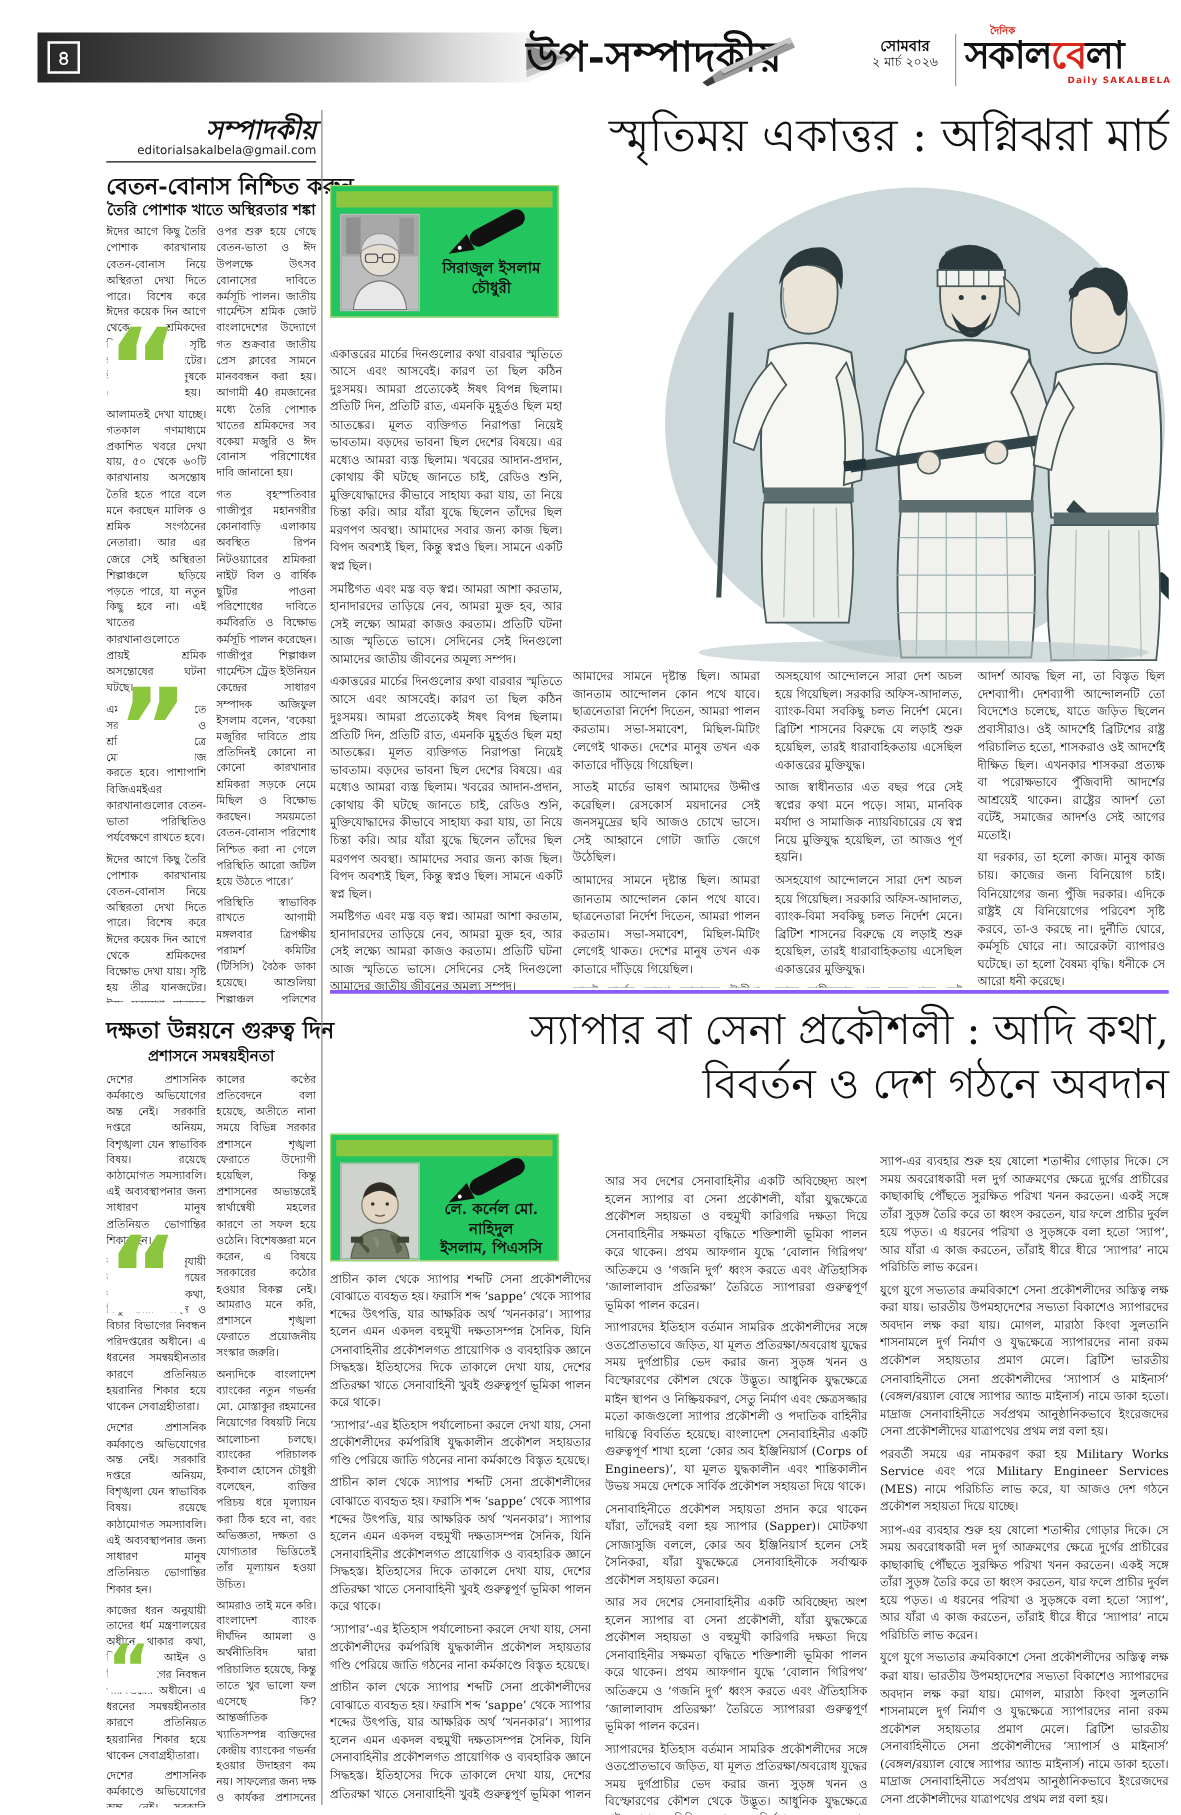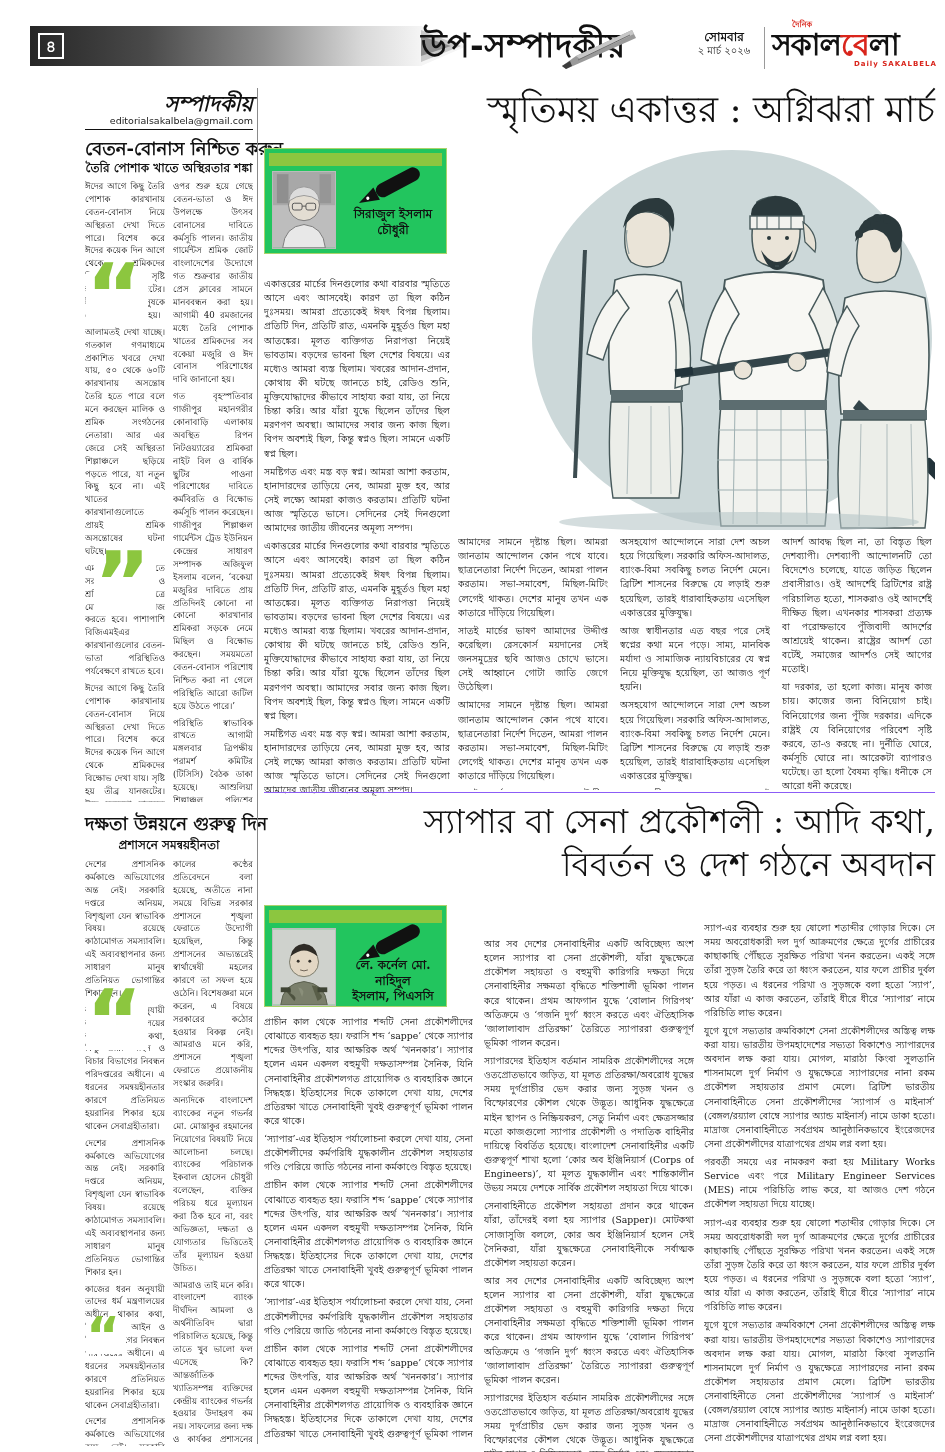--- a/index.html
+++ b/index.html
@@ -47,21 +47,21 @@
   .quote{color:#8cc63f;font-weight:bold;font-family:"DejaVu Sans",sans-serif;background:#fff;
          line-height:.55;letter-spacing:-4px;}
   .q-big{font-size:86px;width:62px;height:52px;}
   .q-small{font-size:52px;width:40px;height:32px;}
 
   
   .v-rule{left:257px;top:88px;width:0;height:1356px;border-left:1px solid #8a8a8a;}
 
   
   .article1{left:264px;top:85px;width:671px;height:707px;}
-  .article2{left:264px;top:792px;width:671px;height:656px;border-top:1px solid #8b5cf6;}
+  .article2{left:264px;top:792px;width:671px;height:656px;border-top:3px solid #8b5cf6;}
   .a-headline{left:0;top:2px;width:100%;text-align:right;font-weight:normal;font-size:36px;line-height:1.3;}
   .a2-headline{font-size:33px;top:8px;}
 
   .byline-box{width:183px;height:106px;border:1px solid #aad36b;background:#22c55e;}
   .bb1{left:0;top:63px;} .bb2{left:0;top:112px;height:102px;}
   .byline-bar{position:absolute;left:4px;top:4px;right:4px;height:13px;background:#8cc63f;}
   .byline-photo{position:absolute;left:7px;top:22px;width:64px;height:78px;border:1px solid #bbb;}
   .byline-pen{position:absolute;left:84px;top:18px;}
   .byline-name{position:absolute;left:76px;top:58px;width:104px;text-align:center;
                font-size:12px;font-weight:bold;line-height:1.3;}

